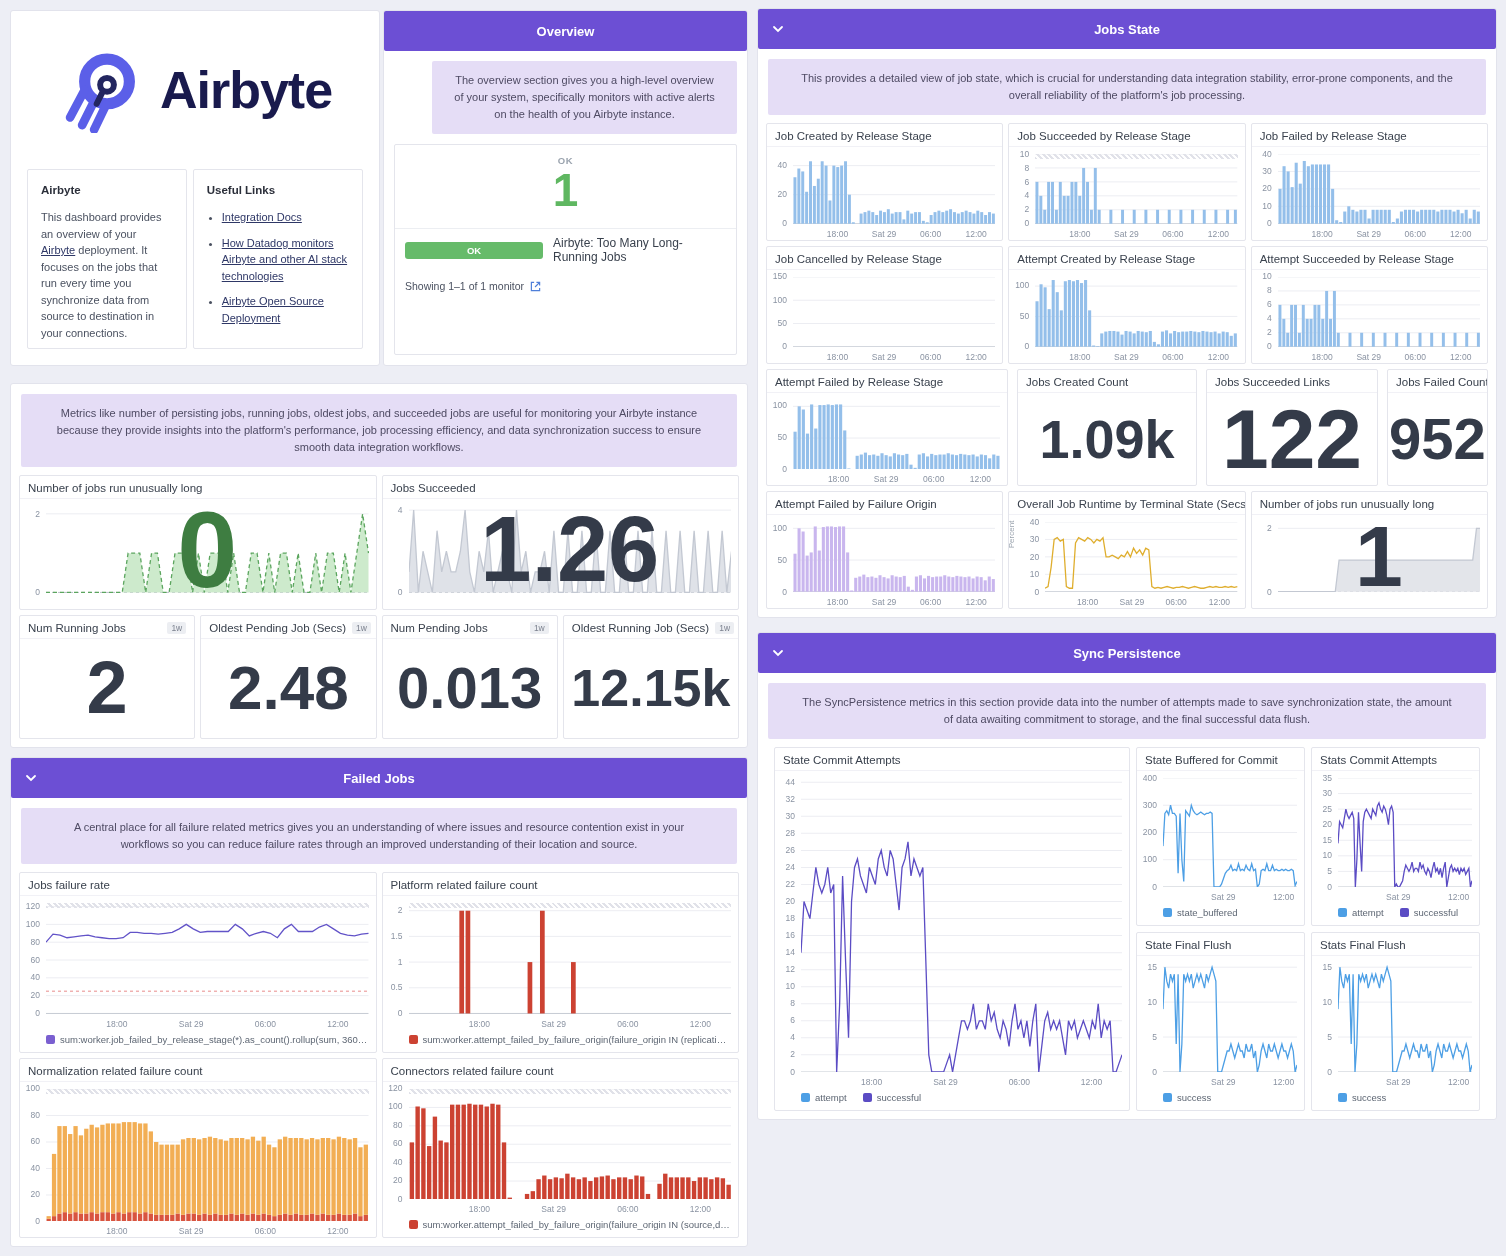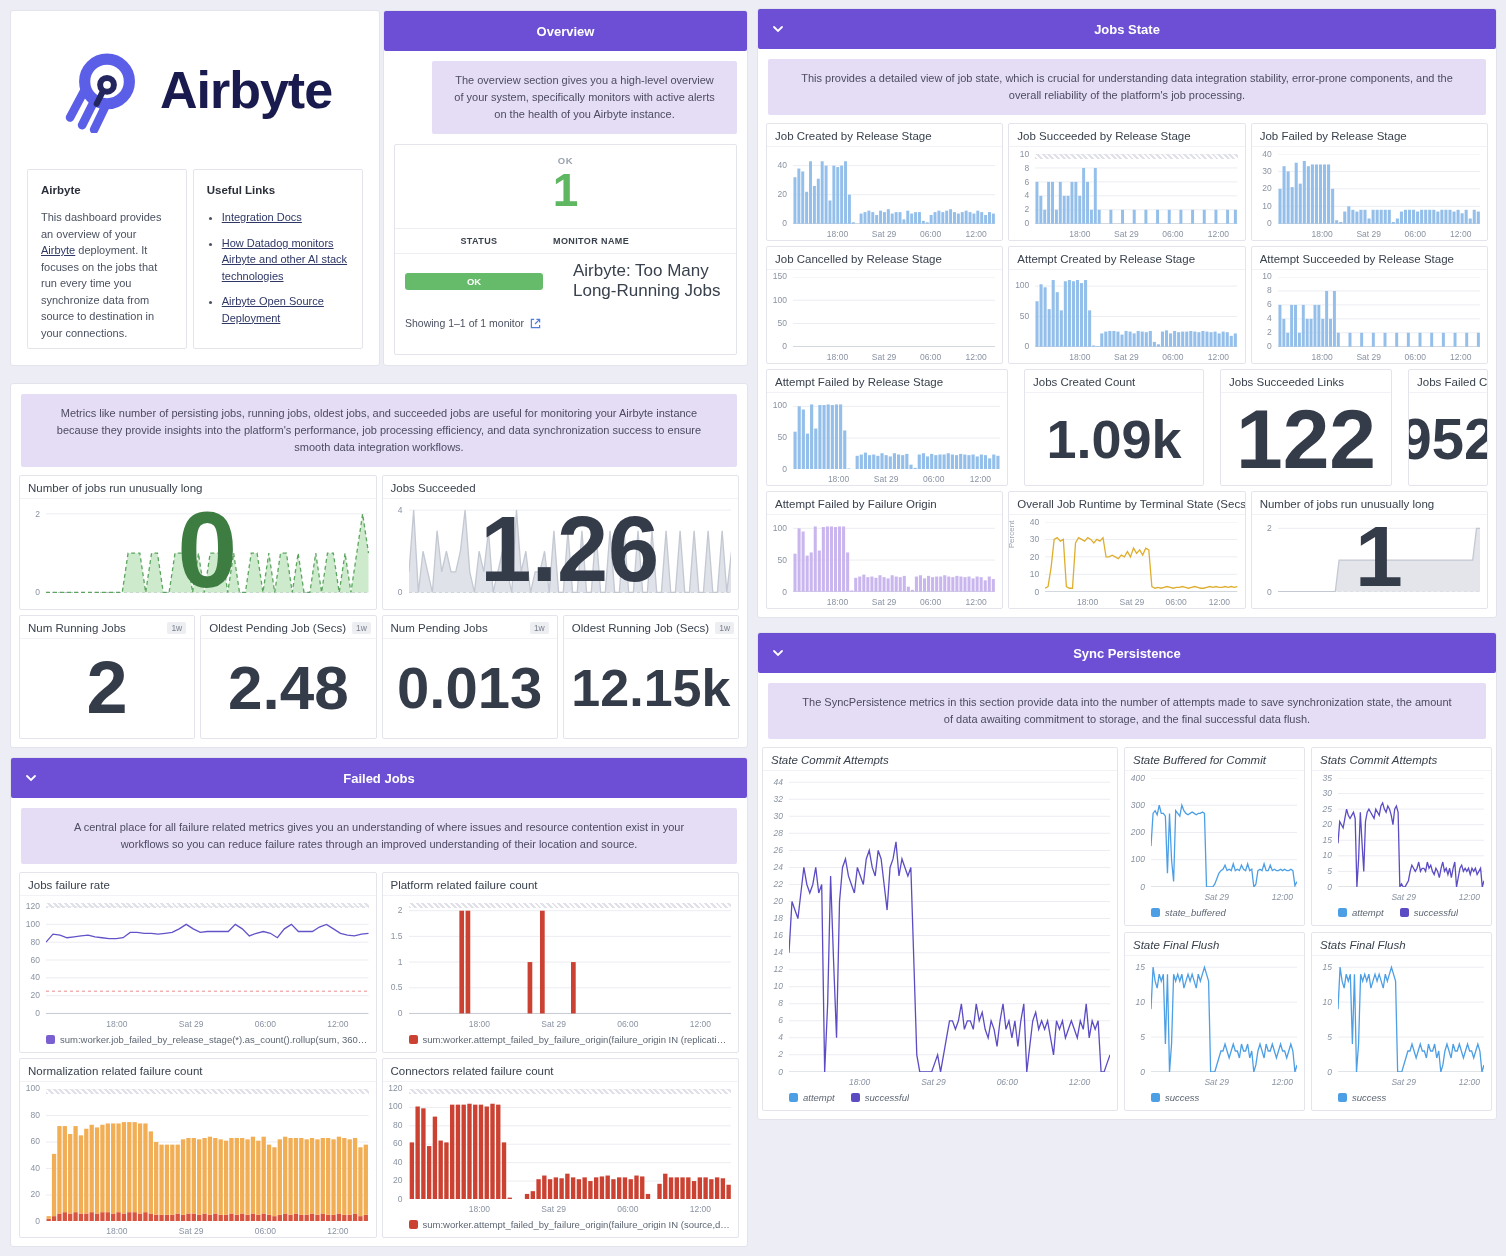--- a/index.html
+++ b/index.html
@@ -49,31 +49,31 @@
   .msum{margin:2px 10px 10px;border:1px solid #e4e5ec;border-radius:2px;flex:1;display:flex;flex-direction:column;min-height:0;}
   .msum-title{padding:8px 10px;font-size:12.5px;color:#39414d;border-bottom:1px solid #eceef2;}
   .msum-center{padding:10px 10px 14px;text-align:center;border-bottom:1px solid #eceef2;}
   .ok-label{font-size:9.5px;color:#9aa3ae;letter-spacing:.6px;font-weight:bold;}
   .ok-count{font-size:46px;color:#5fb761;font-weight:bold;line-height:1.05;}
   .msum-thead{display:flex;padding:7px 10px;font-size:9px;font-weight:bold;color:#39414d;letter-spacing:.4px;border-bottom:1px solid #eceef2;}
   .msum-thead .c1{flex:0 0 148px;text-align:center;}
   .msum-row{display:flex;align-items:center;padding:7px 10px;cursor:pointer;}
   .msum-row .c1{flex:0 0 148px;}
   .badge-ok{display:block;margin-right:10px;background:#66bb6a;color:#fff;text-align:center;border-radius:3px;font-size:9.5px;font-weight:bold;padding:3px 0;}
-  .mname{font-size:17px;color:#39414d;margin-left:20px;}
+  .mname{font-size:12px;color:#39414d;}
   .msum-foot{padding:9px 10px;color:#4a5160;font-size:10.5px;display:flex;align-items:center;gap:6px;}
   .ext{color:#4f7fd9;cursor:pointer;display:inline-flex;}
 
   
   .gridwrap{flex:1;display:flex;flex-direction:column;gap:5px;padding:0 8px 8px;min-height:0;}
   .row3{display:grid;grid-template-columns:1fr 1fr 1fr;gap:5px;flex:1;min-height:0;}
-  .rowmix{display:grid;grid-template-columns:242px 180px 172px 1fr;gap:16px;flex:1;min-height:0;}
+  .rowmix{display:grid;grid-template-columns:242px 180px 172px 1fr;gap:9px;flex:1;min-height:0;}
   .row2{display:grid;grid-template-columns:1fr 1fr;gap:5px;min-height:0;}
   .row4{display:grid;grid-template-columns:1fr 1fr 1fr 1fr;gap:5px;flex:1;min-height:0;}
-  .sync-grid{flex:1;display:grid;grid-template-columns:356px 1fr 1fr;grid-template-rows:1fr 1fr;gap:6px;padding:0 4px 8px;min-height:0;font-style:italic;}
+  .sync-grid{flex:1;display:grid;grid-template-columns:356px 1fr 1fr;grid-template-rows:1fr 1fr;gap:6px;padding:0 16px 8px;min-height:0;}
   .span2{grid-row:span 2;}
 </style>
 </head>
 <body>
 
 <div class="page">
 
   <section class="panel" style="left:10px;top:10px;width:370px;height:356px;">
     <div class="logo-row">
       <svg width="86" height="86" viewBox="0 0 100 100">
@@ -105,24 +105,20 @@
   <section class="panel" style="left:383px;top:10px;width:365px;height:356px;">
     <div class="gh">
         <span>Overview</span>
       </div>
     <div class="ov-body">
       <div class="desc" style="padding:11px 18px;margin-left:48px;">The overview section gives you a high-level overview of your system, specifically monitors with active alerts on the health of you Airbyte instance.</div>
       <div class="msum">
         <div class="msum-center">
           <div class="ok-label">OK</div>
           <div class="ok-count">1</div>
-        </div>
-        <div class="msum-thead">
-          <span class="c1">STATUS</span>
-          <span>MONITOR NAME</span>
         </div>
         <div class="msum-row">
           <span class="c1">
               <span class="badge-ok">OK</span>
             </span>
           <span class="mname">Airbyte: Too Many Long-Running Jobs</span>
         </div>
         <div class="msum-foot">
           <span>Showing 1–1 of 1 monitor</span>
           <span class="ext">

